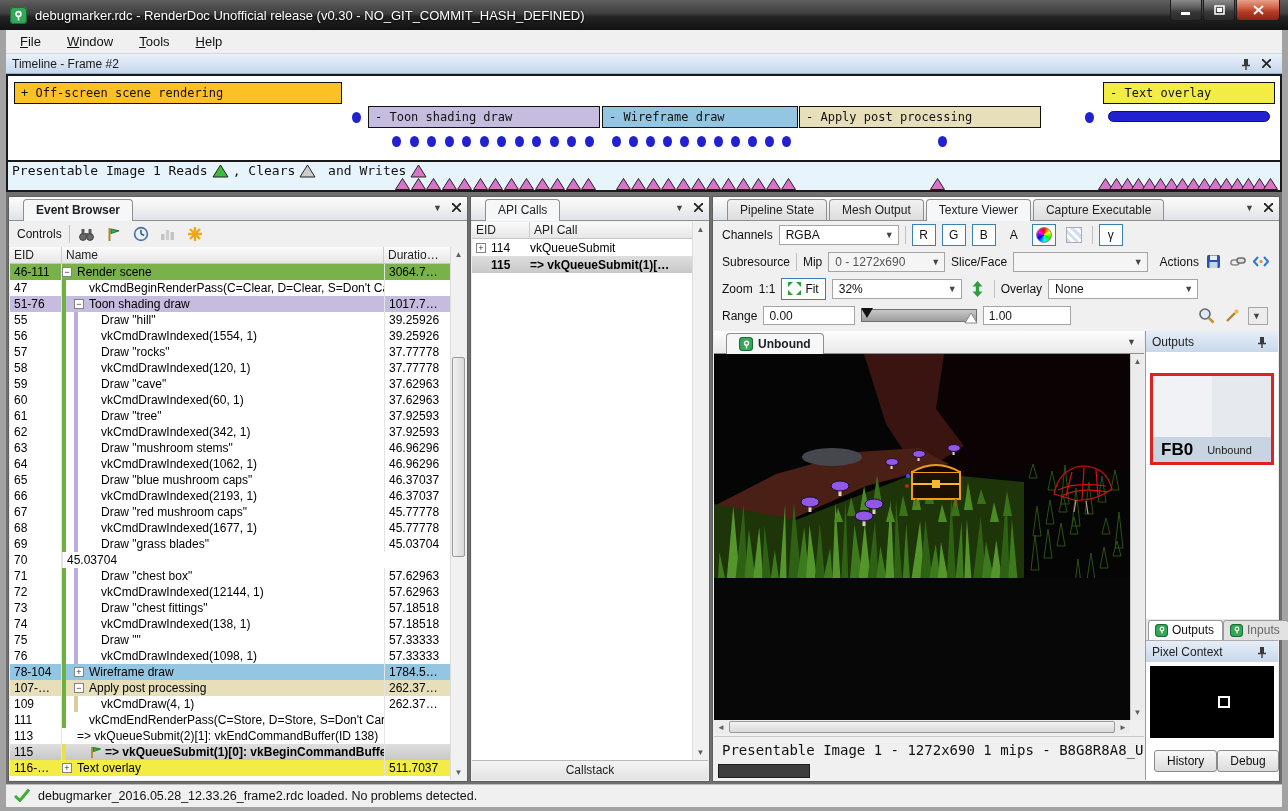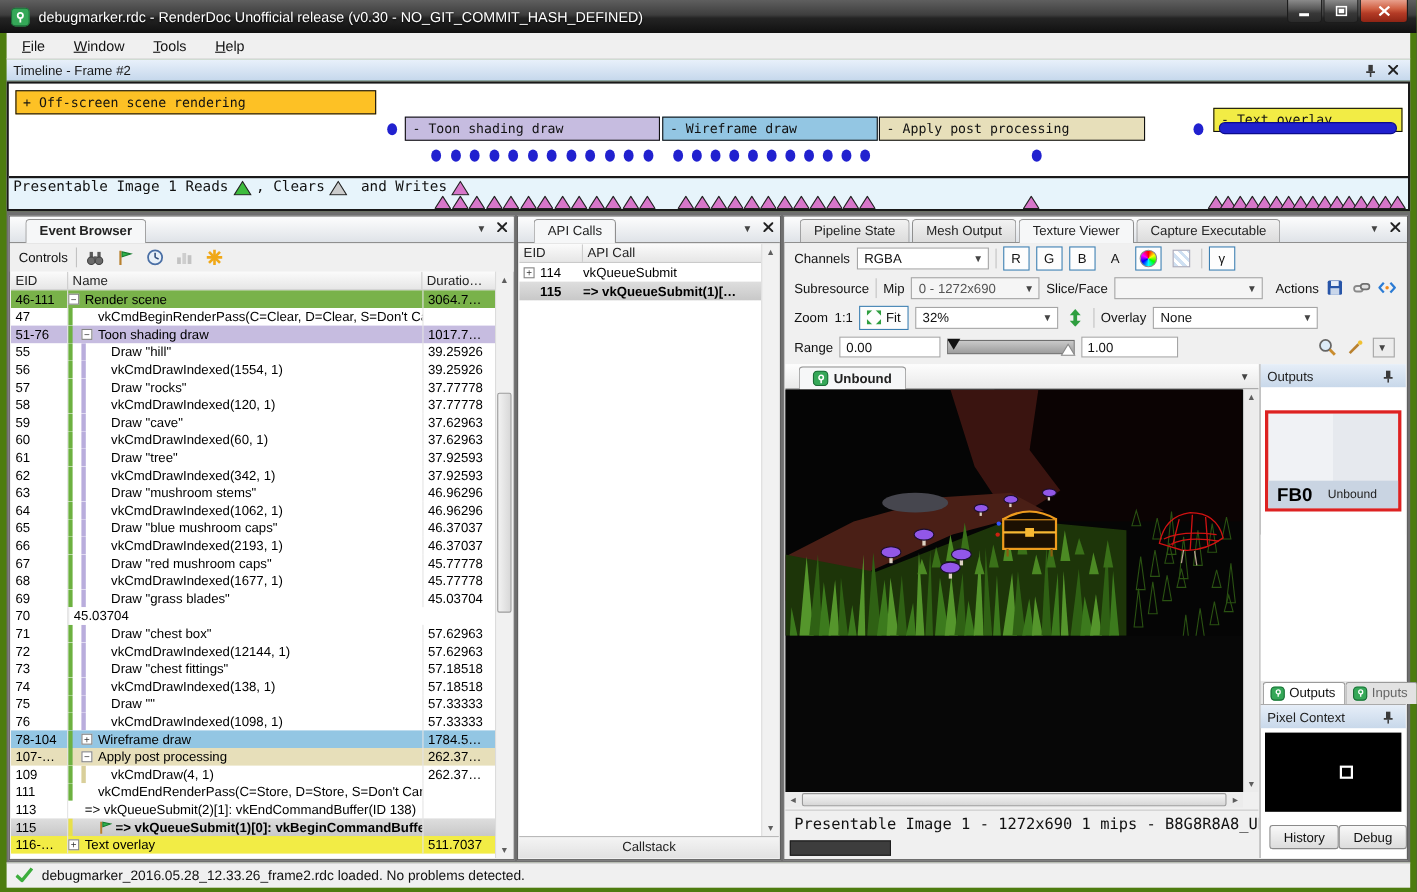--- a/index.html
+++ b/index.html
@@ -1,17 +1,17 @@
 <!DOCTYPE html>
 <html style="--dot-blue: #2121cf; --tri-pink: #d776c9; --tri-green: #3dbc3d; --tri-gray: #cccccc; --row-green: #79b24a; --row-lavender: #c6bce0; --row-blue: #93c6e3; --row-tan: #e7dfba; --row-yellow: #f2ec45;"><head>
 <meta charset="utf-8">
 <style>
   html,body{margin:0;padding:0;background:#555;}
   *{box-sizing:border-box;}
-  .window{position:relative;width:1288px;height:811px;background:#4d7c0f;font-family:"Liberation Sans",sans-serif;overflow:hidden;}
+  .window{position:relative;width:1288px;height:811px;background:#a3a3a3;font-family:"Liberation Sans",sans-serif;overflow:hidden;}
   
   .titlebar{position:absolute;top:0;left:0;right:0;height:30px;background:linear-gradient(#5f5f5f,#3e3e3e 45%,#242424 55%,#101010);display:flex;align-items:center;padding-left:10px;}
   .app-icon{width:17px;height:17px;border-radius:4px;background:#35a858;display:flex;align-items:center;justify-content:center;margin-right:8px;box-shadow:0 0 0 1px #1d6b38 inset;}
   .title-text{color:#fff;font-size:13px;text-shadow:0 1px 2px #000;}
   .win-btns{position:absolute;right:8px;top:0;display:flex;}
   .win-btn{width:32px;height:21px;border:1px solid #1c1c1c;border-top:none;border-radius:0 0 4px 4px;background:linear-gradient(#8a8a8a,#5a5a5a 40%,#383838 60%,#2a2a2a);display:flex;align-items:center;justify-content:center;margin-left:1px;}
   .win-btn.close{width:44px;background:linear-gradient(#e8a08c,#d06043 40%,#b33b26 60%,#8f2414);}
   
   .menubar{position:absolute;top:30px;left:6px;right:6px;height:24px;background:#f0f0f0;display:flex;align-items:center;padding-left:14px;border-bottom:1px solid #d8d8d8;}
   .menu-item{font-size:13px;color:#111;margin-right:26px;}
@@ -166,21 +166,21 @@
     <span class="icon-btn">
         <svg width="9" height="9">
           <line x1="0" y1="0" x2="9" y2="9" stroke="#222" stroke-width="1.8"></line>
           <line x1="9" y1="0" x2="0" y2="9" stroke="#222" stroke-width="1.8"></line>
         </svg>
       </span>
   </div>
   <div class="tl-body">
     <div class="tl-canvas">
         <div class="tl-bar" style="left: 6px; top: 6px; width: 328px; background: rgb(253, 193, 37);">+ Off-screen scene rendering</div>
-        <div class="tl-bar" style="left: 1095px; top: 22px; width: 172px; background: rgb(242, 236, 69);">- Text overlay</div>
+        <div class="tl-bar" style="left: 1095px; top: 6px; width: 172px; background: rgb(242, 236, 69);">- Text overlay</div>
         <div class="tl-bar" style="left: 594px; top: 30px; width: 196px; background: rgb(147, 198, 227);">- Wireframe draw</div>
         <div class="tl-bar" style="left: 360px; top: 30px; width: 232px; background: rgb(198, 188, 224);">- Toon shading draw</div>
         <div class="tl-bar" style="left: 791px; top: 30px; width: 242px; background: rgb(231, 223, 186);">- Apply post processing</div>
         <span class="tl-dot" style="left: 344px; top: 36px;"></span>
         <span class="tl-dot" style="left: 1077px; top: 36px;"></span>
         <div class="tl-capsule" style="left: 1100px; top: 35px; width: 162px;"></div>
         <span class="tl-dot" style="left: 384px; top: 60px;"></span>
         <span class="tl-dot" style="left: 401.5px; top: 60px;"></span>
         <span class="tl-dot" style="left: 419px; top: 60px;"></span>
         <span class="tl-dot" style="left: 436.5px; top: 60px;"></span>

